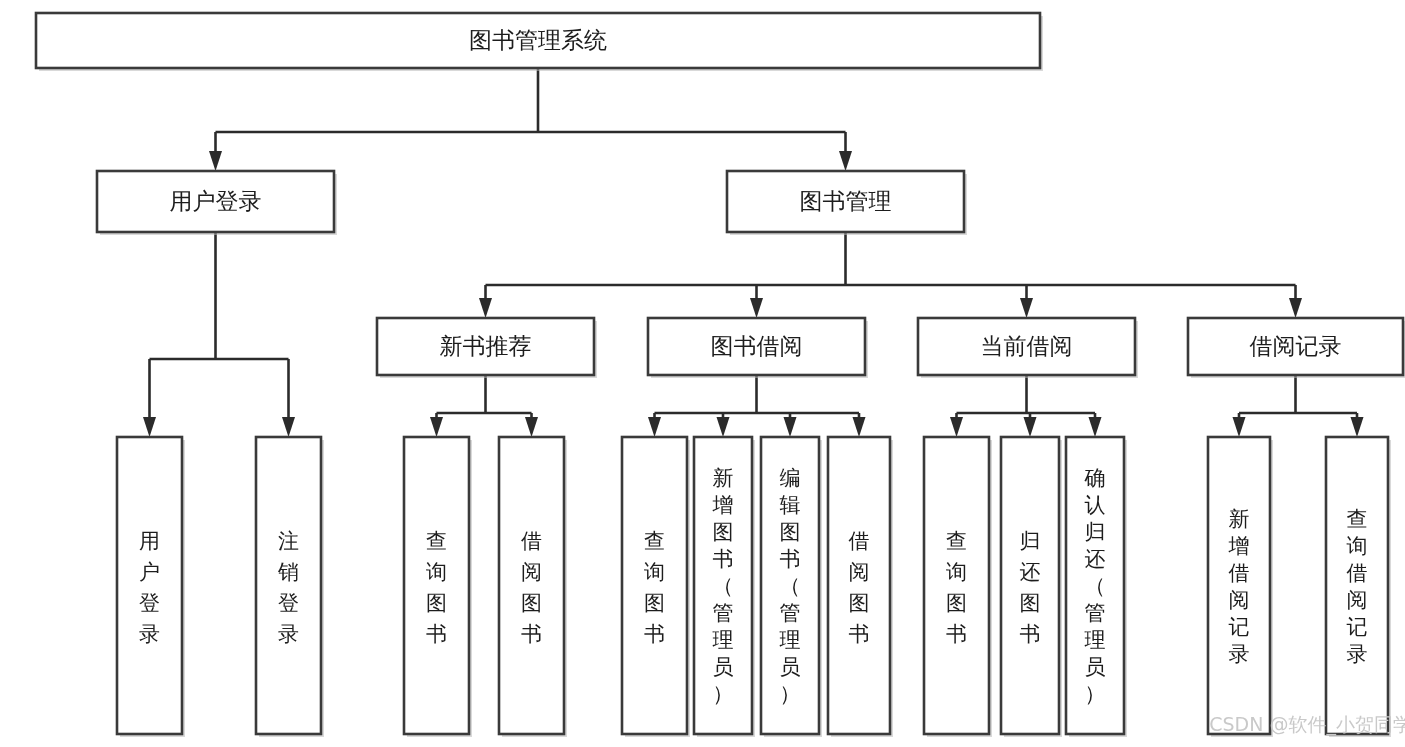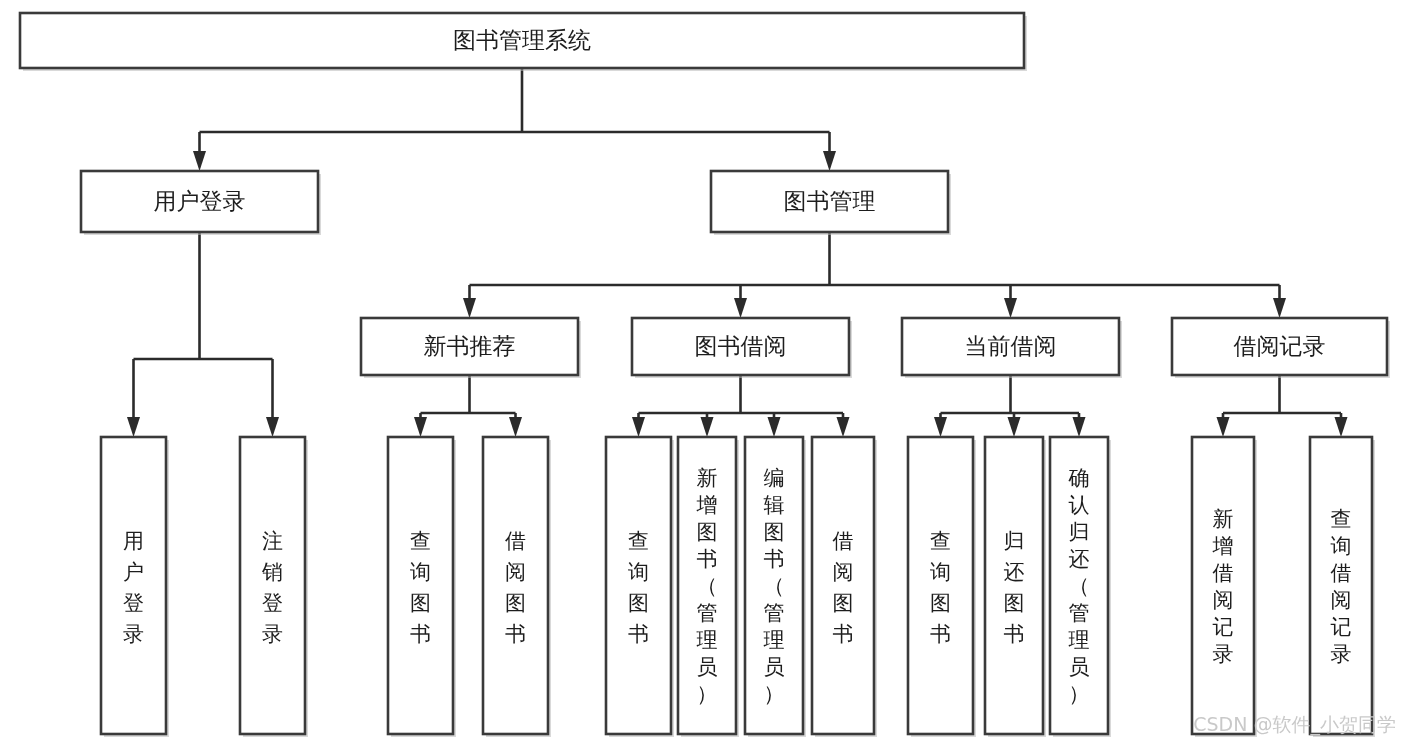--- a/index.html
+++ b/index.html
@@ -10,21 +10,21 @@
   }
   body {
     width: 1405px;
     height: 747px;
     position: relative;
     overflow: hidden;
     font-family: "DejaVu Sans", "Liberation Sans", sans-serif;
   }
   #diagram-root {
     position: absolute;
-    left: 0;
+    left: 16px;
     top: 0;
     width: 1378px;
     height: 747px;
   }
   svg#flowchart {
     display: block;
     width: 1405px;
     height: 747px;
     background: #ffffff;
   }

